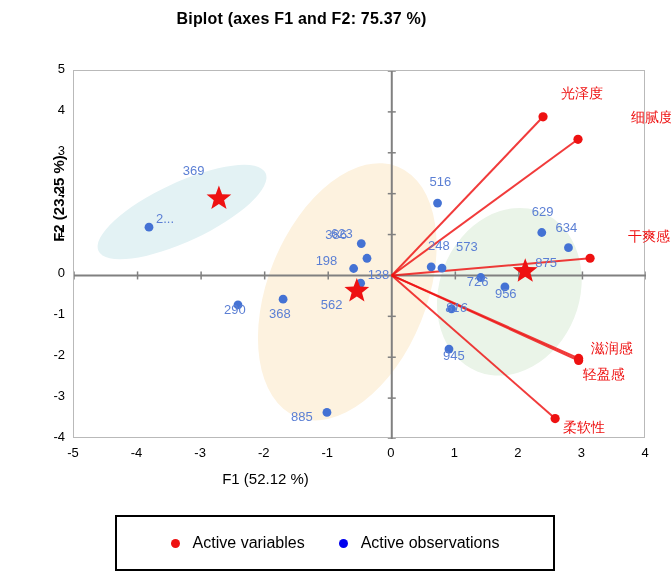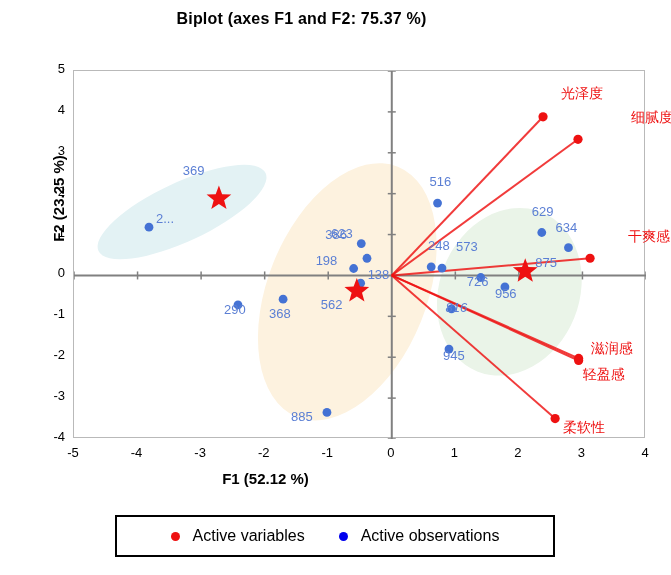--- a/index.html
+++ b/index.html
@@ -23,30 +23,30 @@
   .tick-label-x{
     position:absolute;width:30px;text-align:center;font-size:13px;color:#000;
   }
   #y-axis-title{
     position:absolute;left:-52px;top:190px;width:220px;
     font-size:15px;font-weight:bold;color:#000;text-align:center;
     transform:rotate(-90deg);transform-origin:center center;
   }
   #x-axis-title{
     position:absolute;left:0;top:470px;width:531px;text-align:center;
-    font-size:15px;font-weight:bold;color:#000;
+    font-size:15px;font-weight:normal;color:#000;
   }
   .obs-label{
     position:absolute;font-size:13px;color:#5b7fd4;white-space:nowrap;
   }
   .var-label{
     position:absolute;font-size:14px;color:#ee1111;white-space:nowrap;
   }
   #legend{
-    position:absolute;left:115px;top:515px;width:440px;height:42px;
+    position:absolute;left:115px;top:515px;width:440px;height:56px;
     border:2px solid #000;background:#fff;box-sizing:border-box;
     display:flex;align-items:center;justify-content:center;gap:34px;
   }
   .legend-entry{display:flex;align-items:center;gap:13px;}
   .legend-dot{width:9px;height:9px;border-radius:50%;display:block;}
   .legend-text{font-size:16px;color:#000;}
 </style>
 </head>
 <body>
 

